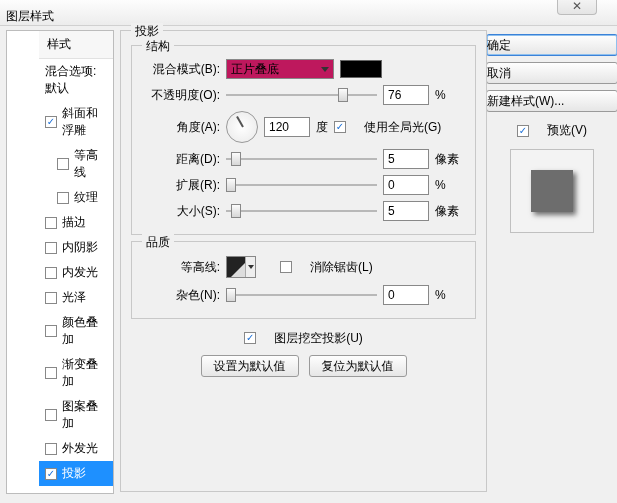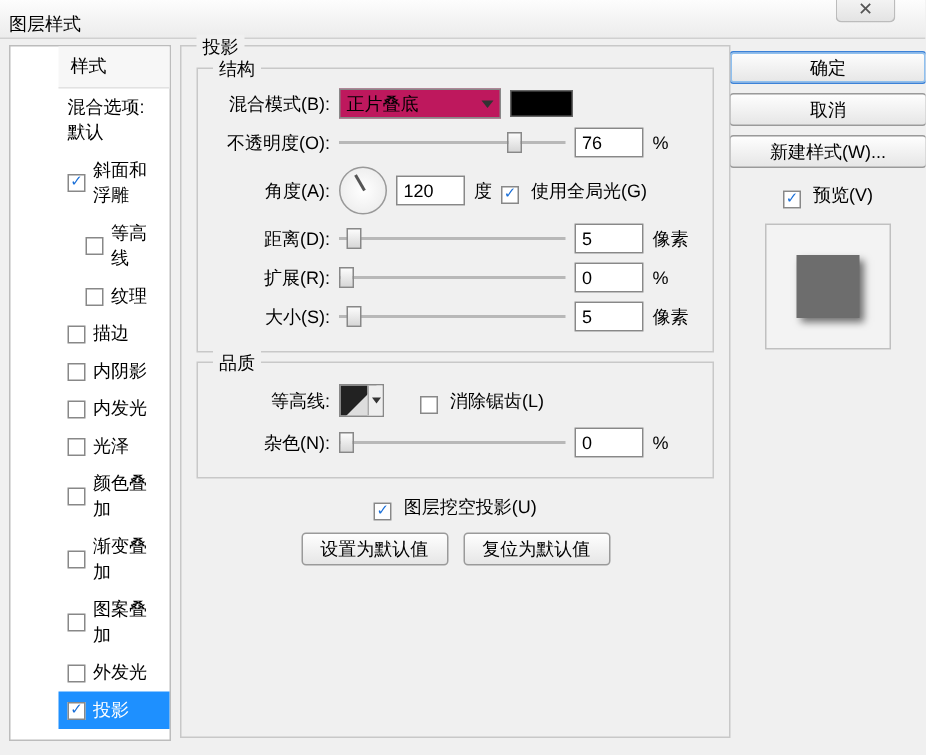--- a/index.html
+++ b/index.html
@@ -11,38 +11,38 @@
 .styles-col { width: 108px; border: 1px solid #bcbcbc; background: #fff; padding-left: 32px; }
 .styles-hdr { padding: 5px 8px; border-bottom: 1px solid #e2e2e2; background: #f7f7f7; }
 .styles-list { }
 .style-item { display: flex; align-items: center; padding: 4px 6px; gap: 5px; cursor: default; }
 .style-item.selected { background: #1e90ff; color: #fff; }
 .style-item.sub { padding-left: 18px; }
 .chk { width: 12px; height: 12px; border: 1px solid #888; background: #fff; display: inline-flex; align-items: center; justify-content: center; flex-shrink: 0; }
 .chk.checked::after { content: "✓"; color: #1a6fd8; font-size: 10px; line-height: 10px; }
 .center-col { flex: 1; position: relative; }
 .right-col { width: 118px; display: flex; flex-direction: column; align-items: center; gap: 6px; padding-top: 4px; }
-.btn { width: 132px; height: 22px; border: 1px solid #9a9a9a; border-radius: 3px; background: linear-gradient(#fefefe,#e6e6e6); display: flex; align-items: center; justify-content: center; cursor: default; }
+.btn { width: 132px; height: 22px; border: 1px solid #9a9a9a; border-radius: 3px; background: linear-gradient(#fefefe,#e6e6e6); display: flex; align-items: center; justify-content: flex-start; cursor: default; }
 .btn.primary { border: 1px solid #3b82d8; box-shadow: 0 0 0 1px #8fc0ee inset; }
 .fieldset { border: 1px solid #c8c8c8; margin: 2px 2px 8px 2px; position: relative; padding: 10px 10px 10px 10px; }
 .fieldset > .legend { position: absolute; top: -8px; left: 10px; background: #f0f0f0; padding: 0 4px; font-size: 12px; }
 .fieldset.inner { margin: 6px 4px; }
 .row { display: flex; align-items: center; height: 26px; gap: 6px; }
 .lbl { width: 78px; text-align: right; }
 .combo { width: 108px; height: 20px; border: 1px solid #888; background: #be185d; display: flex; align-items: center; padding: 0 4px; justify-content: space-between; }
 .combo .arrow { width: 0; height: 0; border-left: 4px solid transparent; border-right: 4px solid transparent; border-top: 5px solid #333; }
 .color-swatch { width: 42px; height: 18px; border: 1px solid #666; background: #000; }
 .slider { flex: 1; height: 16px; position: relative; display: flex; align-items: center; }
 .slider .track { height: 2px; background: #b8b8b8; width: 100%; }
 .slider .thumb { position: absolute; width: 10px; height: 14px; background: linear-gradient(#fcfcfc,#d7d7d7); border: 1px solid #888; top: 1px; }
 .num { width: 46px; height: 20px; border: 1px solid #888; background: #fff; padding: 0 4px; display: flex; align-items: center; }
 .unit { width: 30px; }
 .angle-dial { width: 32px; height: 32px; border: 1px solid #999; border-radius: 50%; background: radial-gradient(#fff,#e8e8e8); position: relative; }
 .angle-dial::after { content: ""; position: absolute; width: 2px; height: 12px; background: #555; left: 15px; top: 3px; transform-origin: bottom center; transform: rotate(-30deg); }
-.chk-lbl { display: flex; align-items: flex-end; gap: 8px; }
+.chk-lbl { display: flex; align-items: center; gap: 18px; }
 .contour { width: 30px; height: 22px; border: 1px solid #888; background: linear-gradient(135deg,#222 0%,#222 49%,#ddd 51%,#ddd 100%); display: inline-flex; align-items: center; justify-content: flex-end; }
 .contour .arr { width: 10px; background: #eee; border-left: 1px solid #aaa; height: 100%; display: flex; align-items: center; justify-content: center; }
 .contour .arr::after { content: ""; width: 0; height: 0; border-left: 3px solid transparent; border-right: 3px solid transparent; border-top: 4px solid #333; }
 .small-btn { height: 22px; padding: 0 12px; border: 1px solid #9a9a9a; border-radius: 3px; background: linear-gradient(#fefefe,#e6e6e6); display: inline-flex; align-items: center; justify-content: center; text-align: right; }
 .preview-box { width: 84px; height: 84px; border: 1px solid #c0c0c0; background: #f3f3f3; display: flex; align-items: center; justify-content: center; margin-top: 4px; }
 .preview-inner { width: 42px; height: 42px; background: #6d6d6d; box-shadow: 3px 3px 5px rgba(0,0,0,.55); }
 .outer-fieldset { border: 1px solid #c8c8c8; height: 462px; position: relative; padding: 8px 6px; }
 .outer-fieldset > .legend { position: absolute; top: -8px; left: 10px; background: #f0f0f0; padding: 0 4px; }
 .btn-row { display: flex; gap: 10px; justify-content: center; margin-top: 4px; }
 </style>

